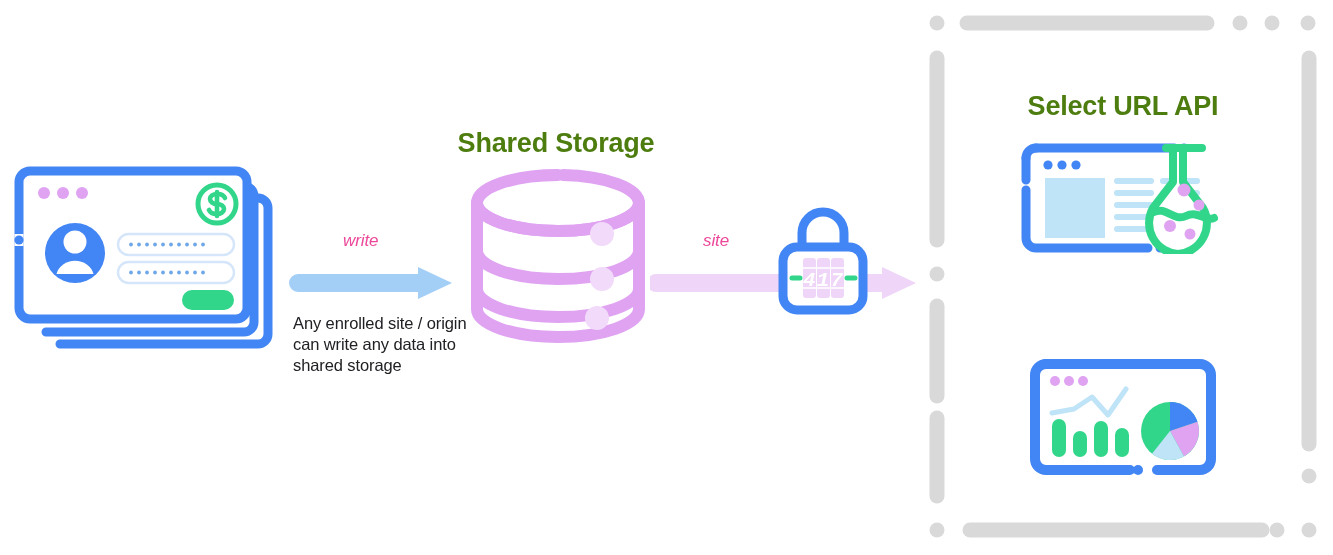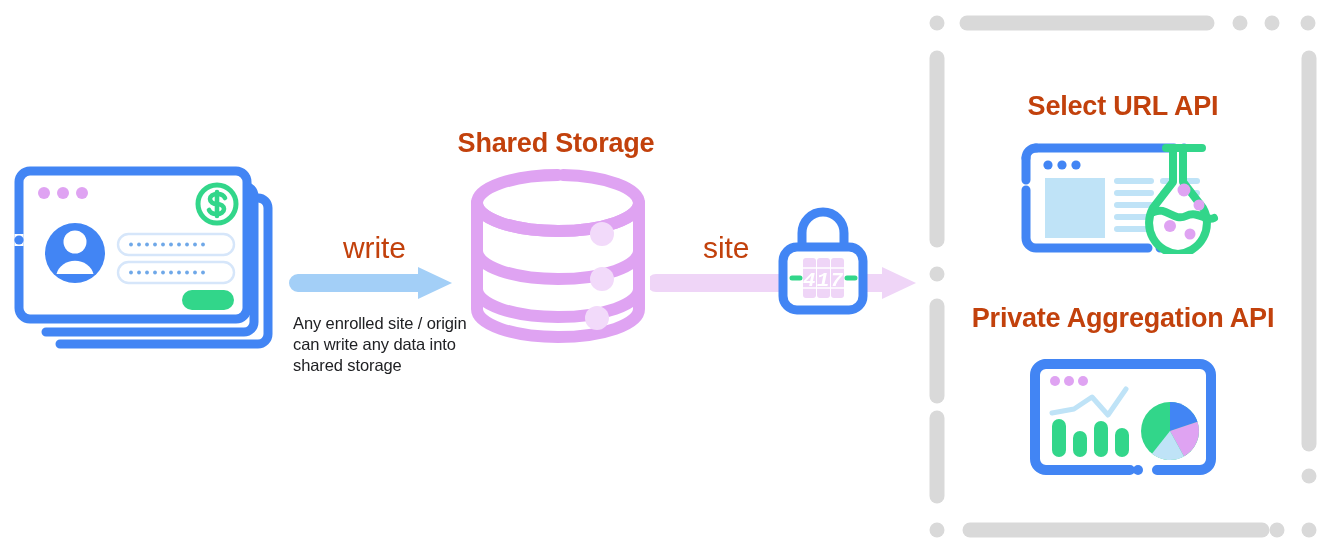--- a/index.html
+++ b/index.html
@@ -10,29 +10,30 @@
     -webkit-font-smoothing:antialiased;
   }
   .stage{position:absolute;left:0;top:0;width:1333px;height:555px;}
   .abs{position:absolute;}
 
   
   .heading{
     font-weight:bold;
     font-size:27px;
     letter-spacing:-0.2px;
-    color:#c2410c;
+    color:#4d7c0f;
     white-space:nowrap;
     text-align:center;
   }
   .arrow-label{
-    font-size:30px;
-    color:#c2410c;
+    font-size:17px;
+    color:#ec4899;
     white-space:nowrap;
     letter-spacing:-0.1px;
+    font-style:italic;
   }
   .caption{
     font-size:16.5px;
     line-height:21px;
     color:#202124;
     letter-spacing:-0.1px;
   }
 
   
   #browser-stack{left:14px;top:166px;width:272px;height:200px;}
@@ -249,21 +250,20 @@
             <path d="M148 6 h36 M155 6 v34 l-20 26 a31 31 0 0 0 25 46 a31 31 0 0 0 25 -46 l-20 -26 v-34" fill="#ffffff" stroke="#32D68A" stroke-width="8" stroke-linecap="round" stroke-linejoin="round"></path>
             <path d="M136 70 c12 -6 20 10 32 4 c12 -6 20 6 28 2" fill="none" stroke="#32D68A" stroke-width="8" stroke-linecap="round"></path>
             <circle cx="166" cy="48" r="6.5" fill="#DFA3F2"></circle>
             <circle cx="181" cy="63" r="5.5" fill="#DFA3F2"></circle>
             <circle cx="152" cy="84" r="6" fill="#DFA3F2"></circle>
             <circle cx="172" cy="92" r="5.5" fill="#DFA3F2"></circle>
           </g>
         </svg>
       </div>
 
-      <div class="abs heading" id="private-agg-title">Private Aggregation API</div>
 
       <div class="abs" id="private-agg-icon">
         <svg width="186" height="122" viewBox="0 0 186 122">
 
           <path d="M16 5 h154 a11 11 0 0 1 11 11 v84 a11 11 0 0 1 -11 11 h-43" fill="#ffffff" stroke="#4285F4" stroke-width="10" stroke-linecap="round" stroke-linejoin="round"></path>
           <path d="M100 111 h-84 a11 11 0 0 1 -11 -11 v-84 a11 11 0 0 1 11 -11" fill="none" stroke="#4285F4" stroke-width="10" stroke-linecap="round" stroke-linejoin="round"></path>
           <circle cx="108" cy="111" r="5" fill="#4285F4"></circle>
 
           <g fill="#DFA3F2">
             <circle cx="25" cy="22" r="5"></circle>

